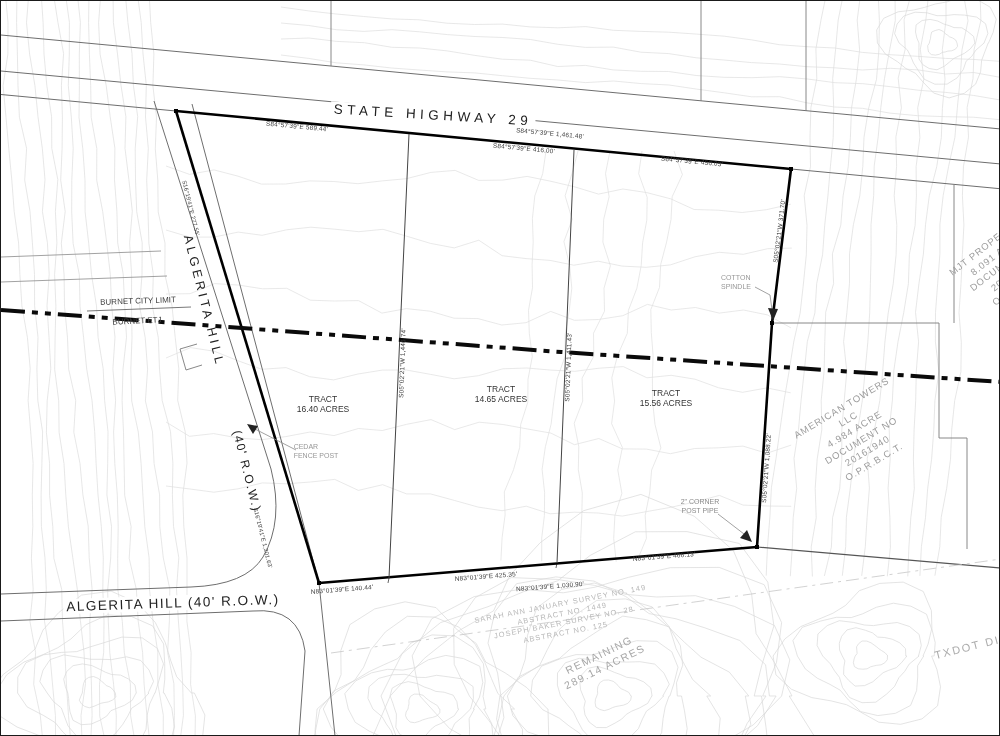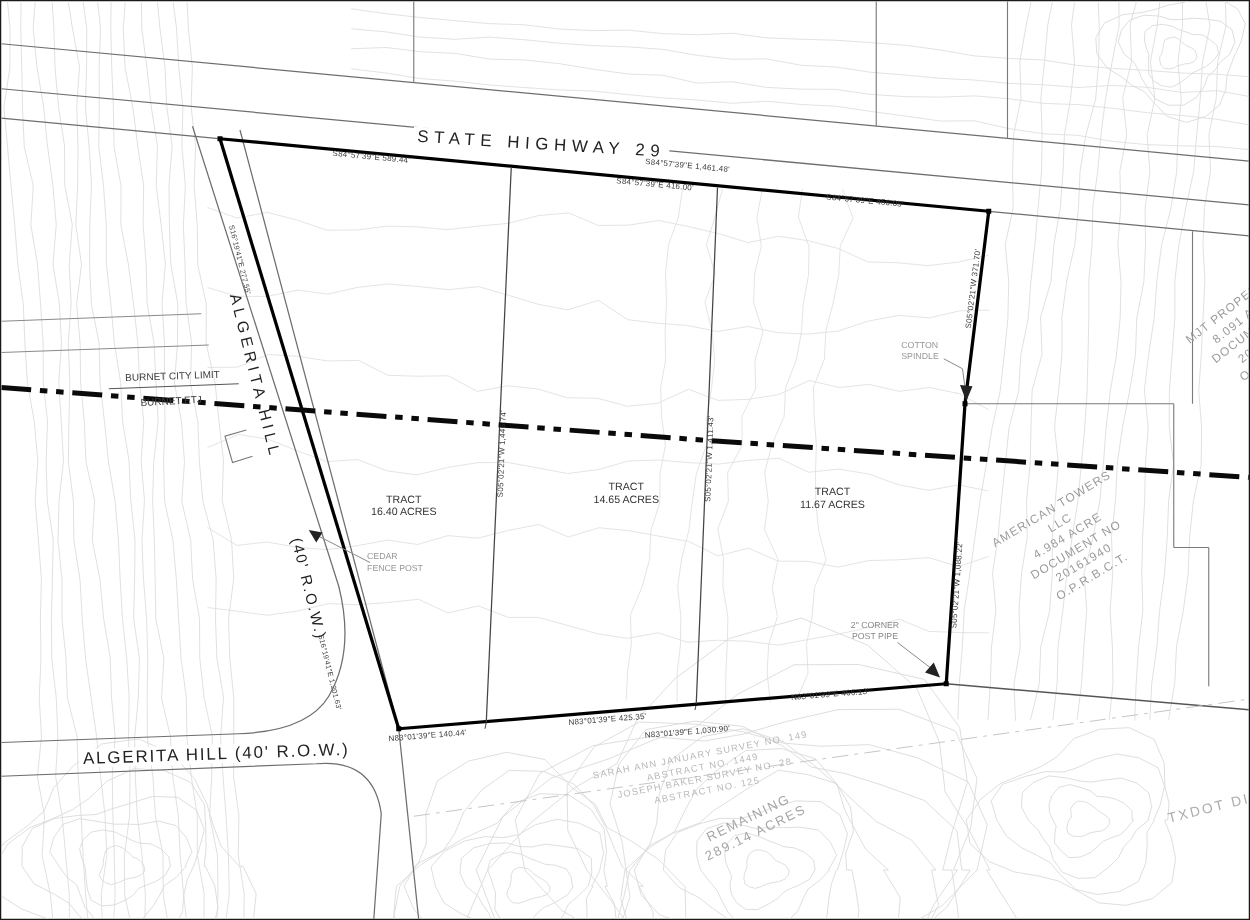--- a/index.html
+++ b/index.html
@@ -155,21 +155,21 @@
   <div class="blk" style="left:322px;top:403px;font-size:8.5px;line-height:10px;transform:translate(-50%,-50%);">
     <div>TRACT</div>
     <div>16.40 ACRES</div>
   </div>
   <div class="blk" style="left:500px;top:393px;font-size:8.5px;line-height:10px;transform:translate(-50%,-50%);">
     <div>TRACT</div>
     <div>14.65 ACRES</div>
   </div>
   <div class="blk" style="left:665px;top:397px;font-size:8.5px;line-height:10px;transform:translate(-50%,-50%);">
     <div>TRACT</div>
-    <div>11.67 ACRES</div>
+    <div>15.56 ACRES</div>
   </div>
 
   <div class="lbl bearing" style="left:296px;top:125px;transform:translate(-50%,-50%) rotate(5.4deg);">S84°57'39"E  589.44'</div>
   <div class="lbl bearing" style="left:549px;top:132px;transform:translate(-50%,-50%) rotate(5.4deg);">S84°57'39"E  1,461.48'</div>
   <div class="lbl bearing" style="left:523px;top:147px;transform:translate(-50%,-50%) rotate(5.4deg);">S84°57'39"E  416.00'</div>
   <div class="lbl bearing" style="left:691px;top:160px;transform:translate(-50%,-50%) rotate(5.4deg);">S84°57'39"E  456.05'</div>
 
   <div class="lbl bearing" style="left:341px;top:588px;transform:translate(-50%,-50%) rotate(-4.6deg);">N83°01'39"E  140.44'</div>
   <div class="lbl bearing" style="left:485px;top:575px;transform:translate(-50%,-50%) rotate(-4.6deg);">N83°01'39"E  425.35'</div>
   <div class="lbl bearing" style="left:549px;top:585px;transform:translate(-50%,-50%) rotate(-4.6deg);">N83°01'39"E  1,030.90'</div>

